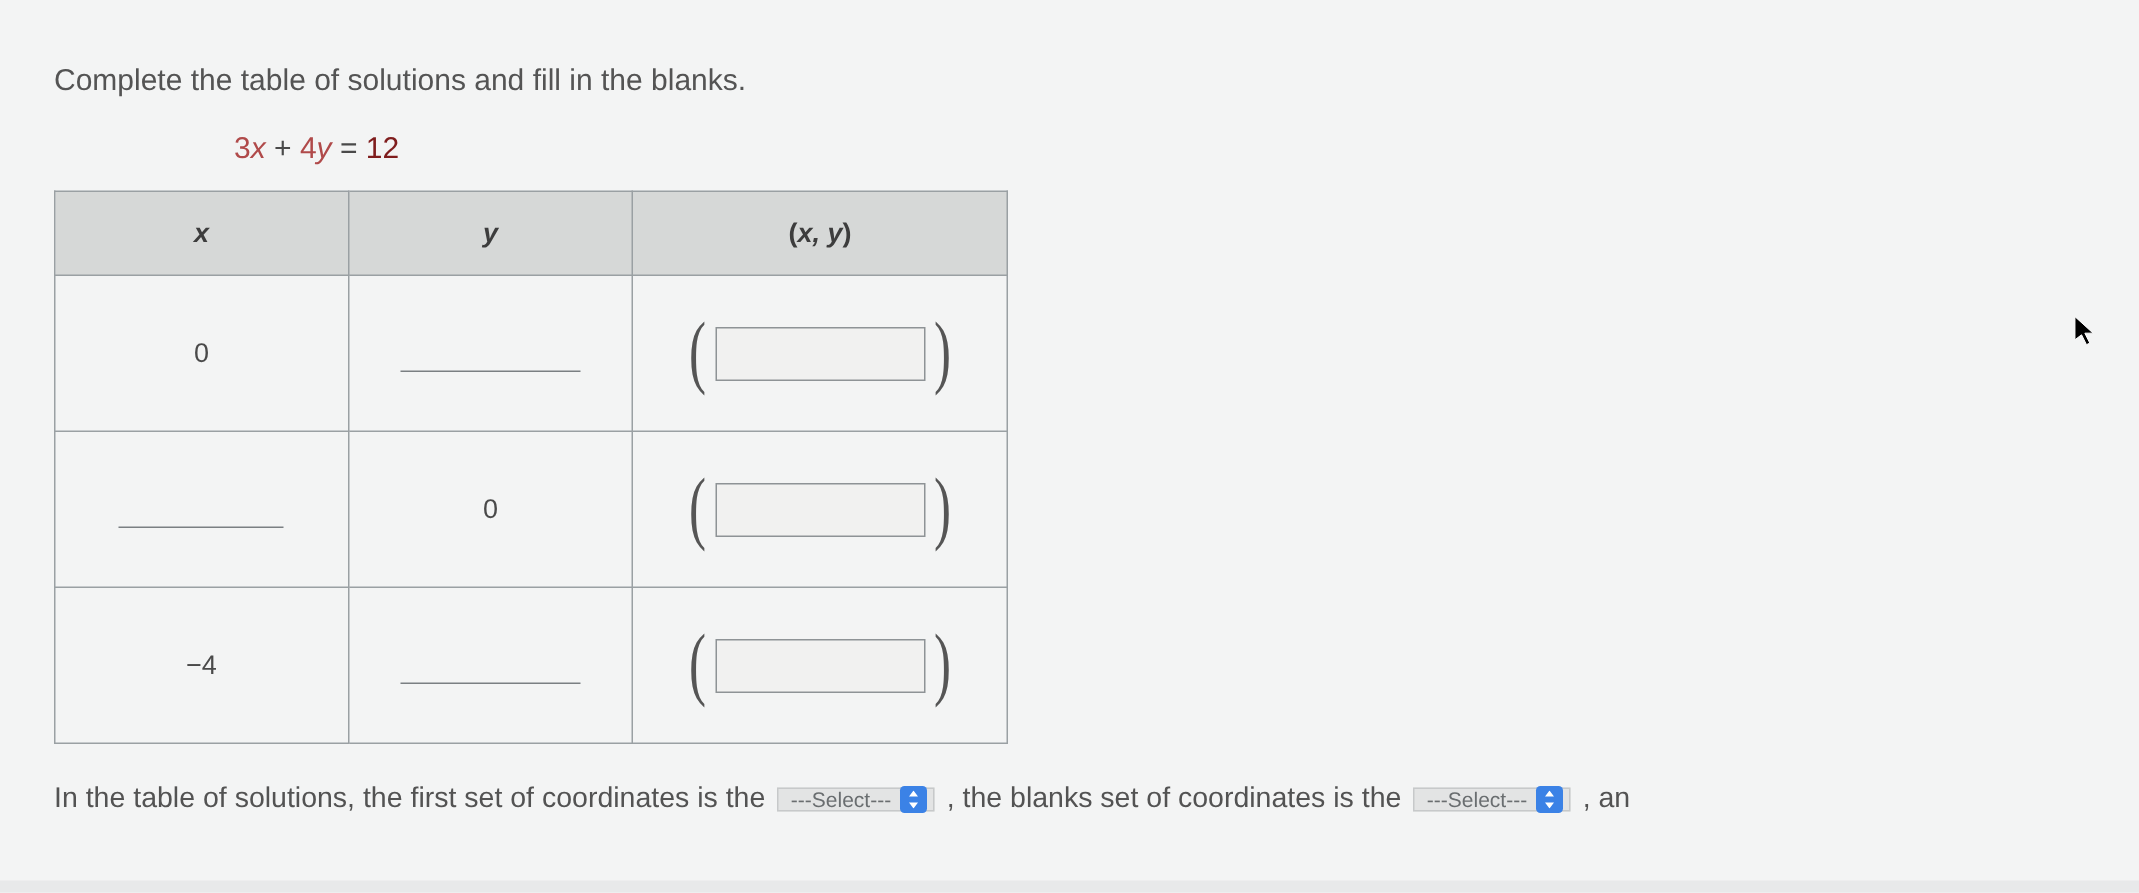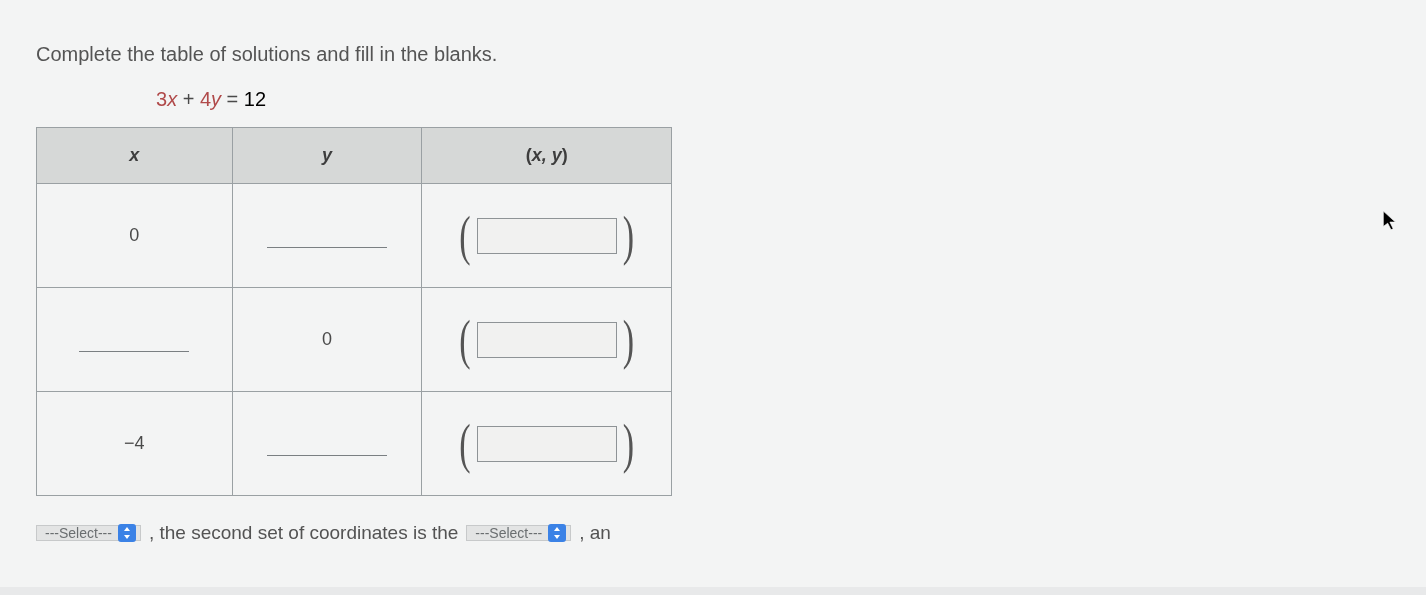--- a/index.html
+++ b/index.html
@@ -25,21 +25,21 @@
     margin-bottom: 22px;
   }
   .equation {
     font-size: 20px;
     margin-left: 120px;
     margin-bottom: 16px;
   }
   .equation .term { font-style: italic; color: #b04a4a; }
   .equation .num { color: #b04a4a; }
   .equation .eq { color: #4a4a4a; }
-  .equation .rhs { color: #000000; }
+  .equation .rhs { color: #7f1d1d; }
 
   table.sol {
     border-collapse: collapse;
     width: 636px;
   }
   table.sol th, table.sol td {
     border: 1px solid #9aa0a3;
     text-align: center;
     vertical-align: middle;
   }
@@ -194,29 +194,30 @@
             <span class="lp">(</span>
             <input class="boxinput" type="text" style="">
             <span class="rp">)</span>
           </span>
         </td>
       </tr>
     </tbody>
   </table>
 
   <div class="sentence">
+    <span>In the table of solutions, the first set of coordinates is the</span>
     <span class="select-chip">
       <span>---Select---</span>
       <span class="chip-btn">
         <svg width="8" height="12" viewBox="0 0 8 12">
             <path d="M4 0 L7 4 H1 Z M4 12 L1 8 H7 Z" fill="white"></path>
           </svg>
       </span>
     </span>
-    <span>, the second set of coordinates is the</span>
+    <span>, the blanks set of coordinates is the</span>
     <span class="select-chip">
       <span>---Select---</span>
       <span class="chip-btn">
         <svg width="8" height="12" viewBox="0 0 8 12">
             <path d="M4 0 L7 4 H1 Z M4 12 L1 8 H7 Z" fill="white"></path>
           </svg>
       </span>
     </span>
     <span>, an</span>
   </div>

